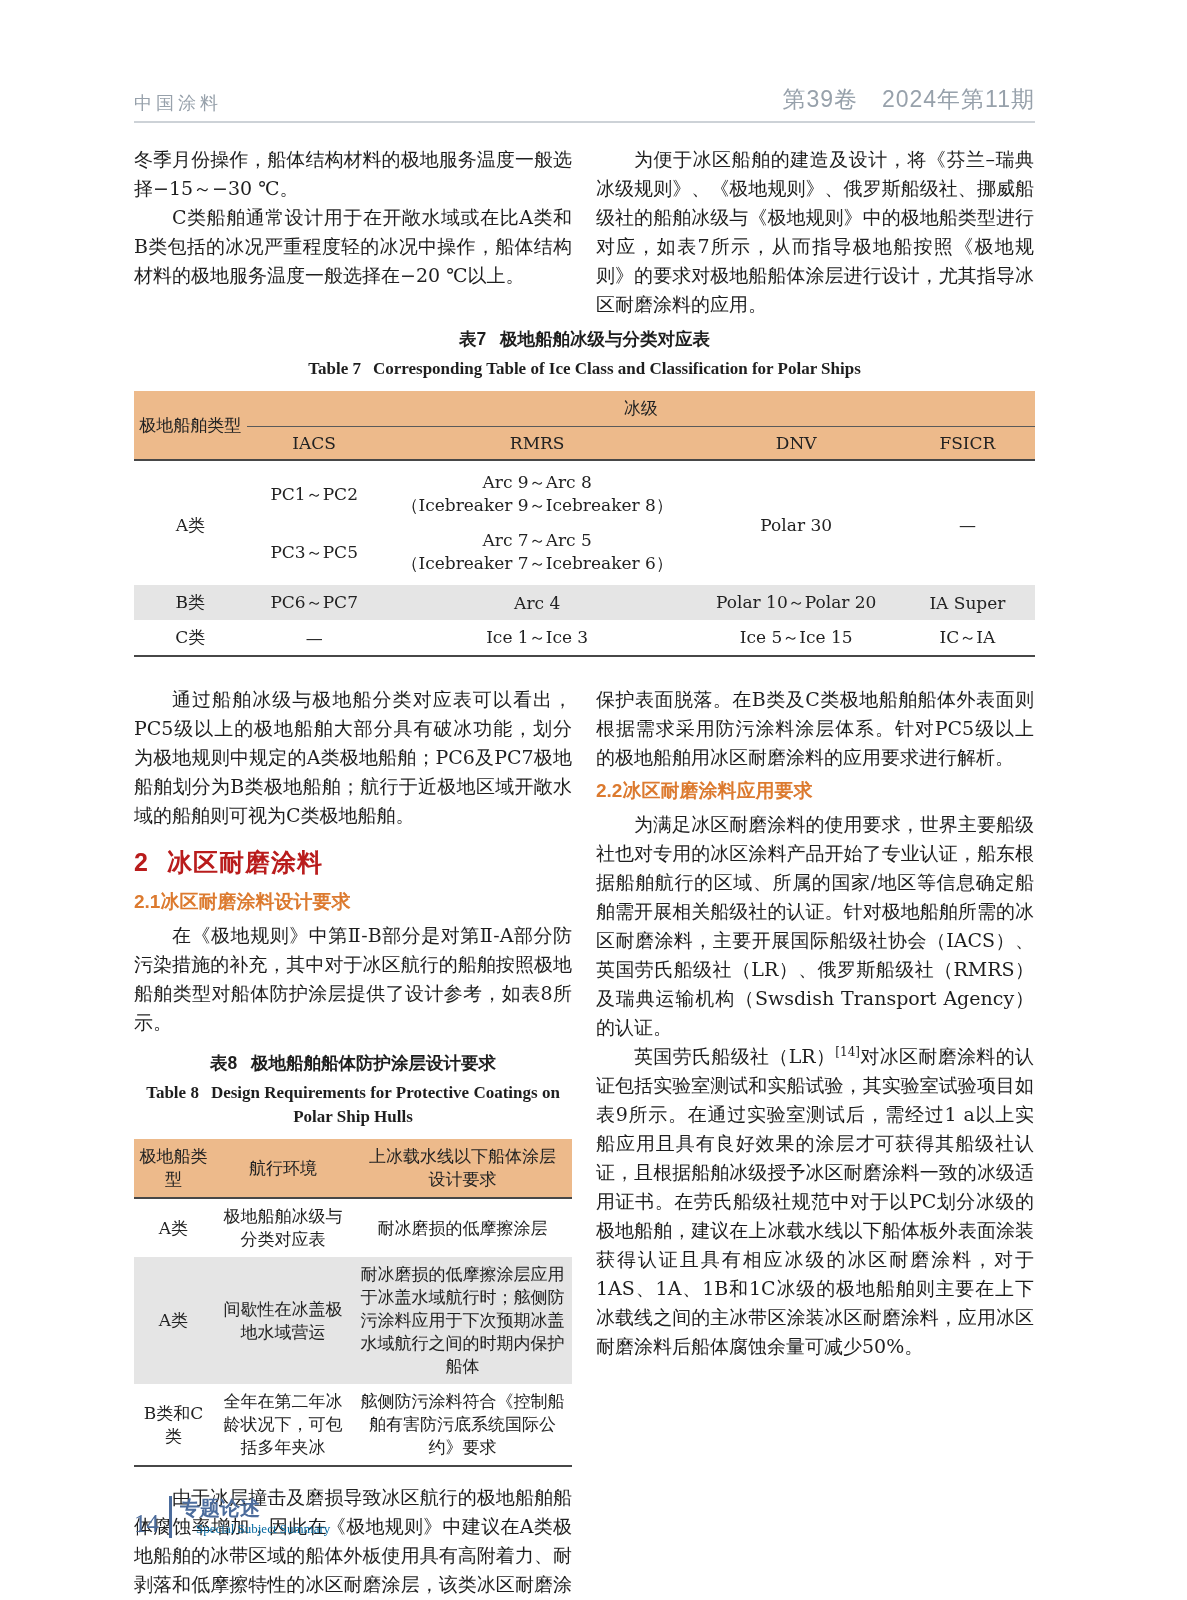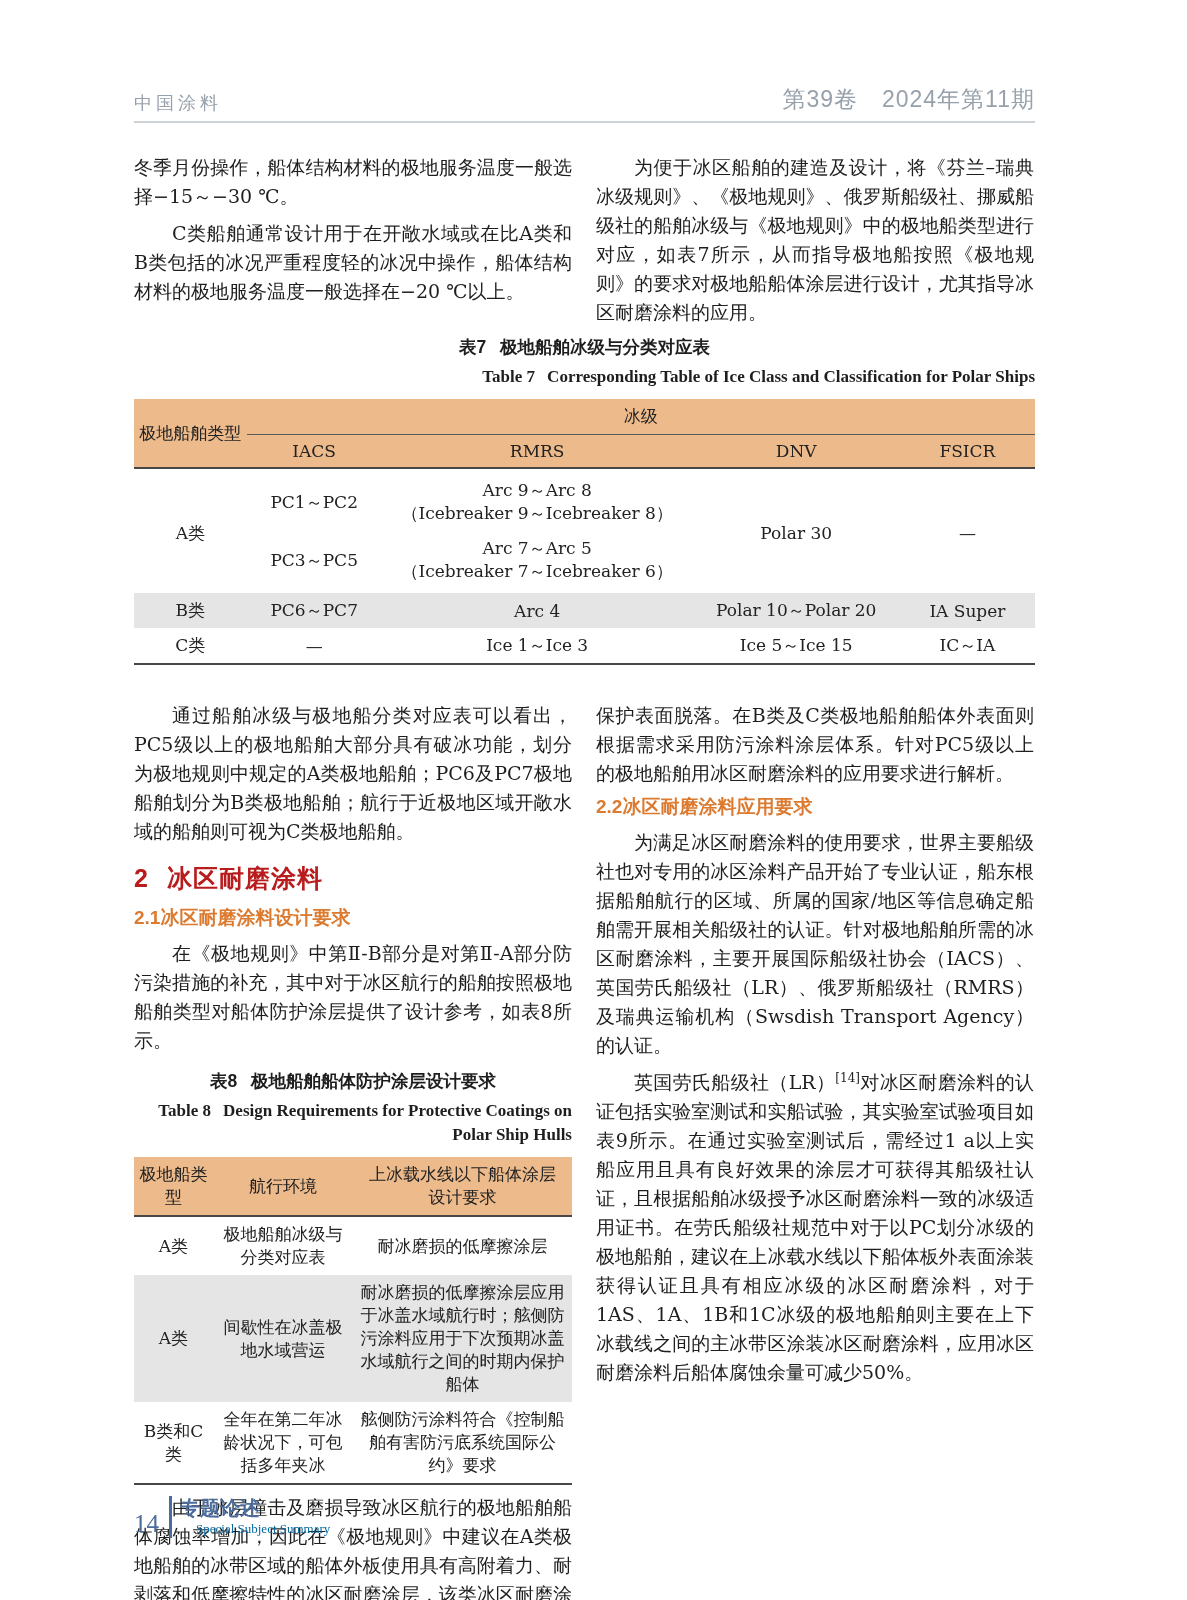--- a/index.html
+++ b/index.html
@@ -27,21 +27,20 @@
 
   
   .cols { display:flex; gap:24px; }
   .col { width:438px; }
 
   
   p.body {
     font-size:19px; line-height:29px;
     text-align:justify;
     text-justify:inter-ideograph;
-    margin-top:8px;
   }
   p.indent { text-indent:2em; }
   .topgrid { margin-top:22px; }
   sup.ref { font-size:12px; line-height:0; }
 
   
   h2.sec {
     font-family:"Liberation Sans",sans-serif;
     color:#b91c1c; font-size:25px; font-weight:bold;
     margin:16px 0 10px 0; letter-spacing:1px;
@@ -55,21 +54,21 @@
   h3.subsec .num { }
 
   
   .tbl-caption-cn {
     text-align:center; font-weight:bold; font-size:17.5px;
     font-family:"Liberation Sans",sans-serif;
     margin-bottom:6px;
   }
   .tbl-caption-cn .lab { margin-right:14px; }
   .tbl-caption-en {
-    text-align:right; font-weight:bold; font-size:17px;
+    text-align:center; font-weight:bold; font-size:17px;
     font-family:"Liberation Serif",serif;
     line-height:24px;
     margin-bottom:10px;
   }
   .tbl-caption-en .lab { margin-right:12px; }
 
   
   .t7wrap { margin-top:8px; }
   table.datatable {
     width:100%; border-collapse:collapse;

